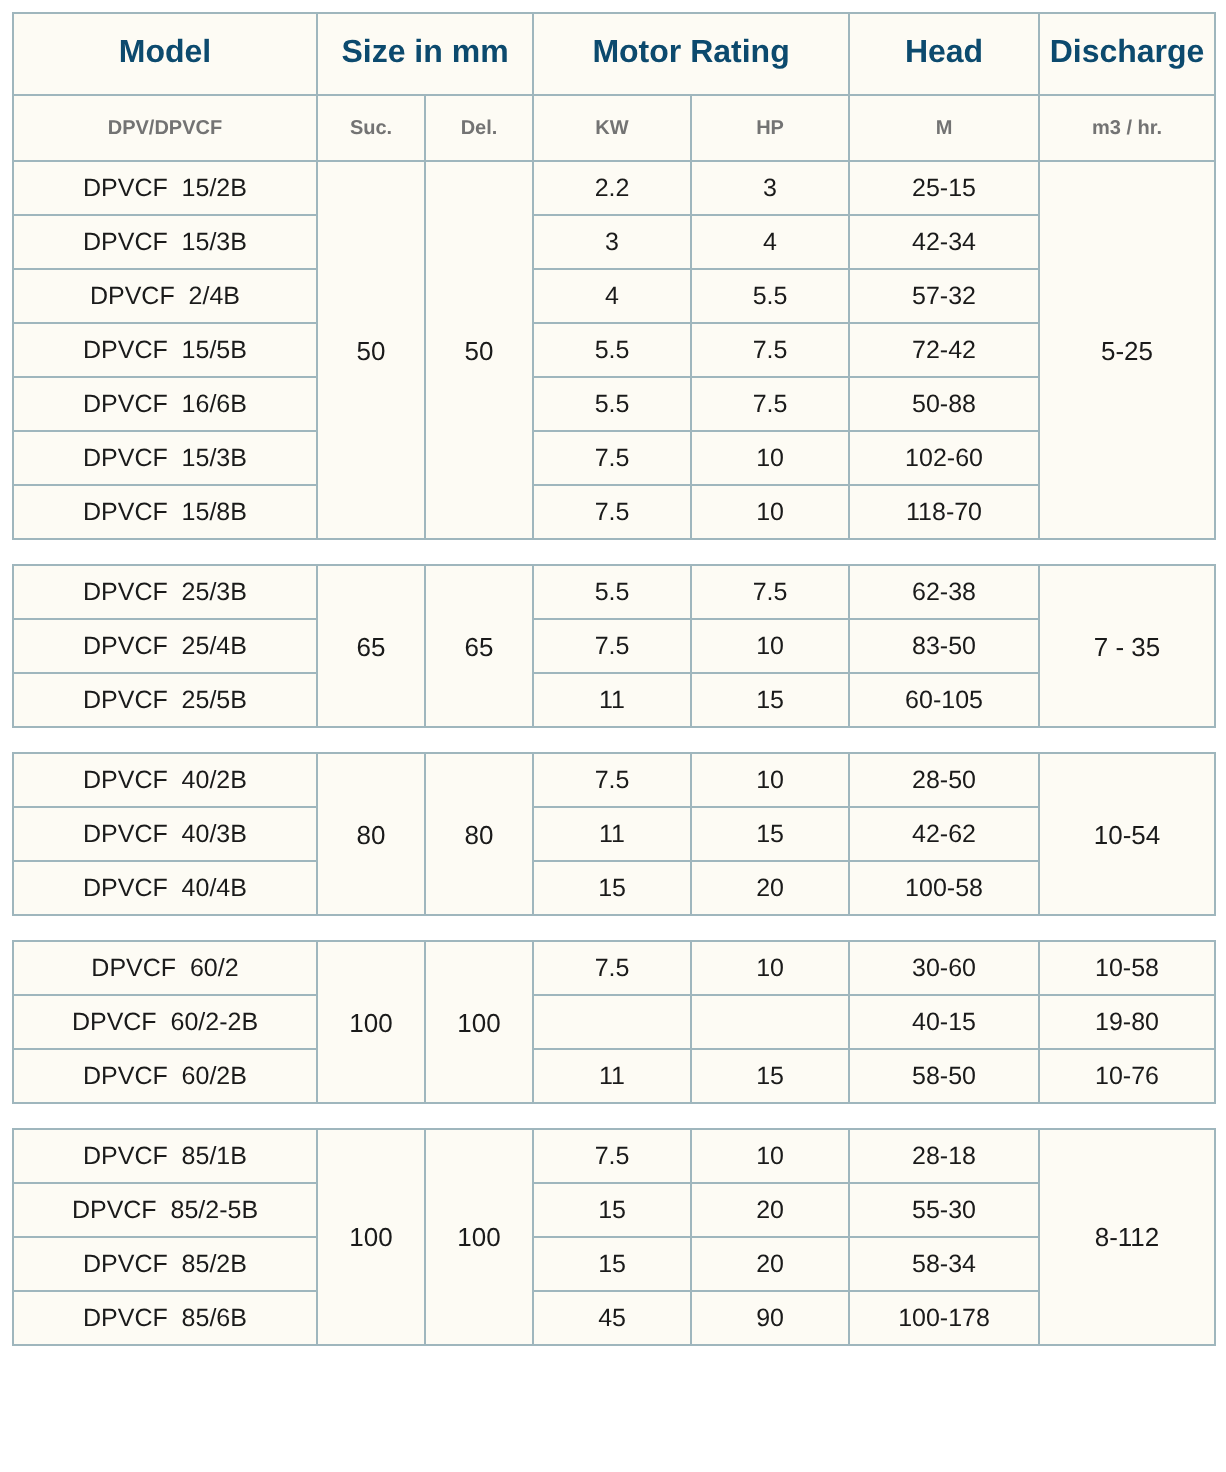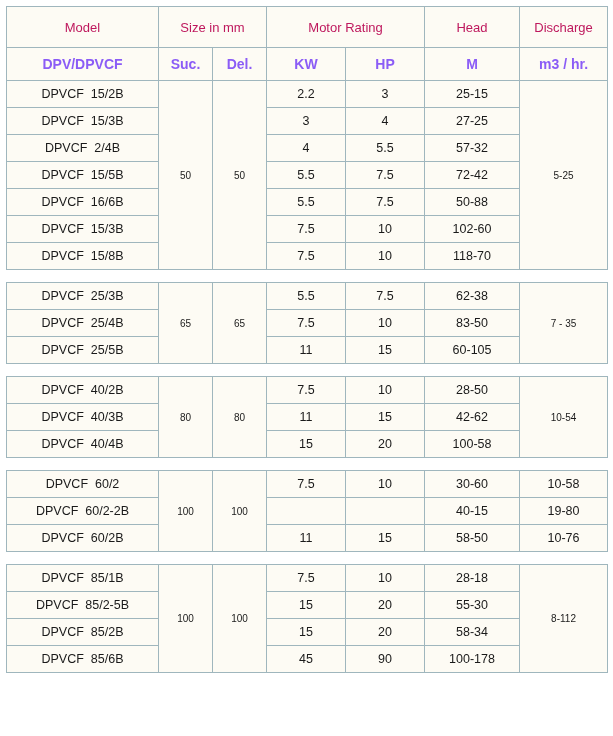--- a/index.html
+++ b/index.html
@@ -37,42 +37,42 @@
   table.spec td, table.spec th {
     border: 1px solid #9fb6bd;
     padding: 0;
     text-align: center;
     vertical-align: middle;
     background: #fdfbf4;
   }
   .hdr1 th {
     background: #b9e3ec;
     height: 40px;
-    font-weight: normal;
-    font-size: 13px;
-    color: #be185d;
+    font-weight: bold;
+    font-size: 16px;
+    color: #0c4a6e;
   }
   .hdr2 td {
     background: #d9eff4;
     height: 32px;
     font-weight: bold;
-    font-size: 14px;
-    color: #8b5cf6;
+    font-size: 10px;
+    color: #737373;
   }
   td.model {
     text-align: left;
     padding-left: 26px;
     height: 26px;
     white-space: pre;
   }
   td.cell {
     height: 26px;
   }
   td.span-cell {
-    font-size: 10px;
+    font-size: 13px;
   }
   tr.gap td {
     height: 12px;
     border: none;
     background: #ffffff;
     padding: 0;
   }
 </style>
 </head>
 <body>
@@ -113,21 +113,21 @@
           <td class="cell span-cell" rowspan="7">50</td>
           <td class="cell">2.2</td>
           <td class="cell">3</td>
           <td class="cell">25-15</td>
           <td class="cell span-cell" rowspan="7">5-25</td>
         </tr>
         <tr>
           <td class="model">DPVCF  15/3B</td>
           <td class="cell">3</td>
           <td class="cell">4</td>
-          <td class="cell">27-25</td>
+          <td class="cell">42-34</td>
         </tr>
         <tr>
           <td class="model">DPVCF  2/4B</td>
           <td class="cell">4</td>
           <td class="cell">5.5</td>
           <td class="cell">57-32</td>
         </tr>
         <tr>
           <td class="model">DPVCF  15/5B</td>
           <td class="cell">5.5</td>

